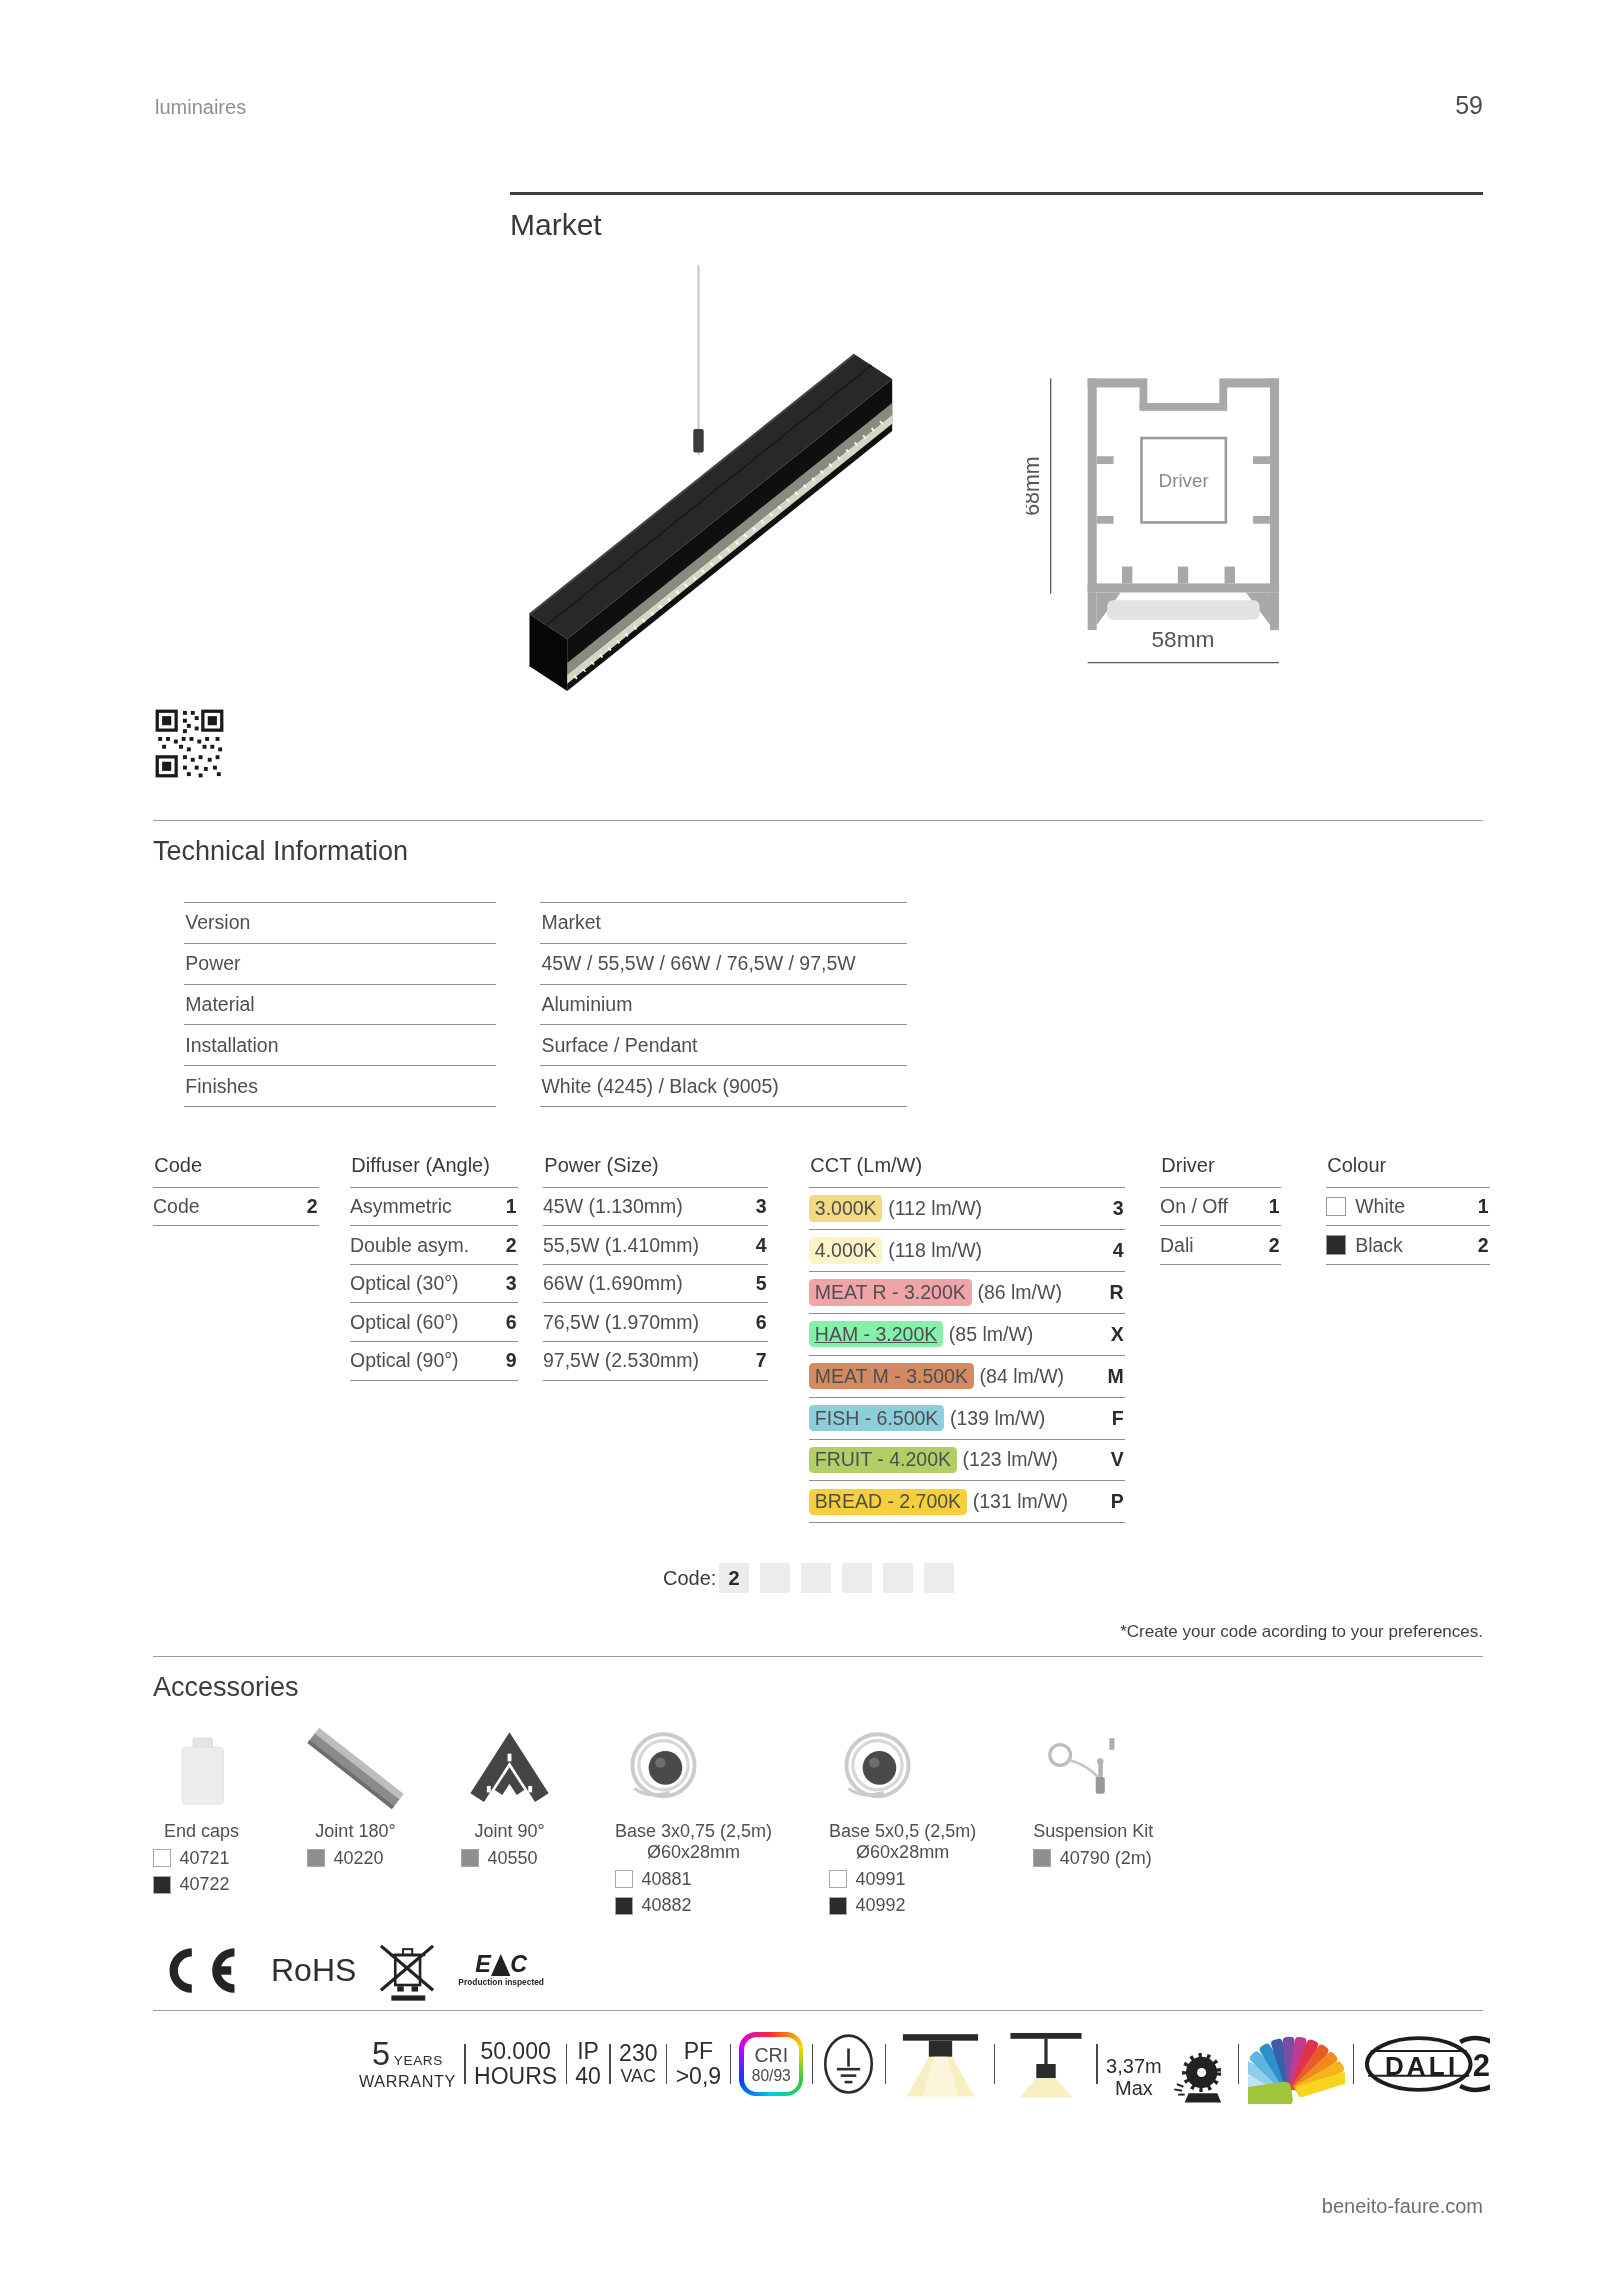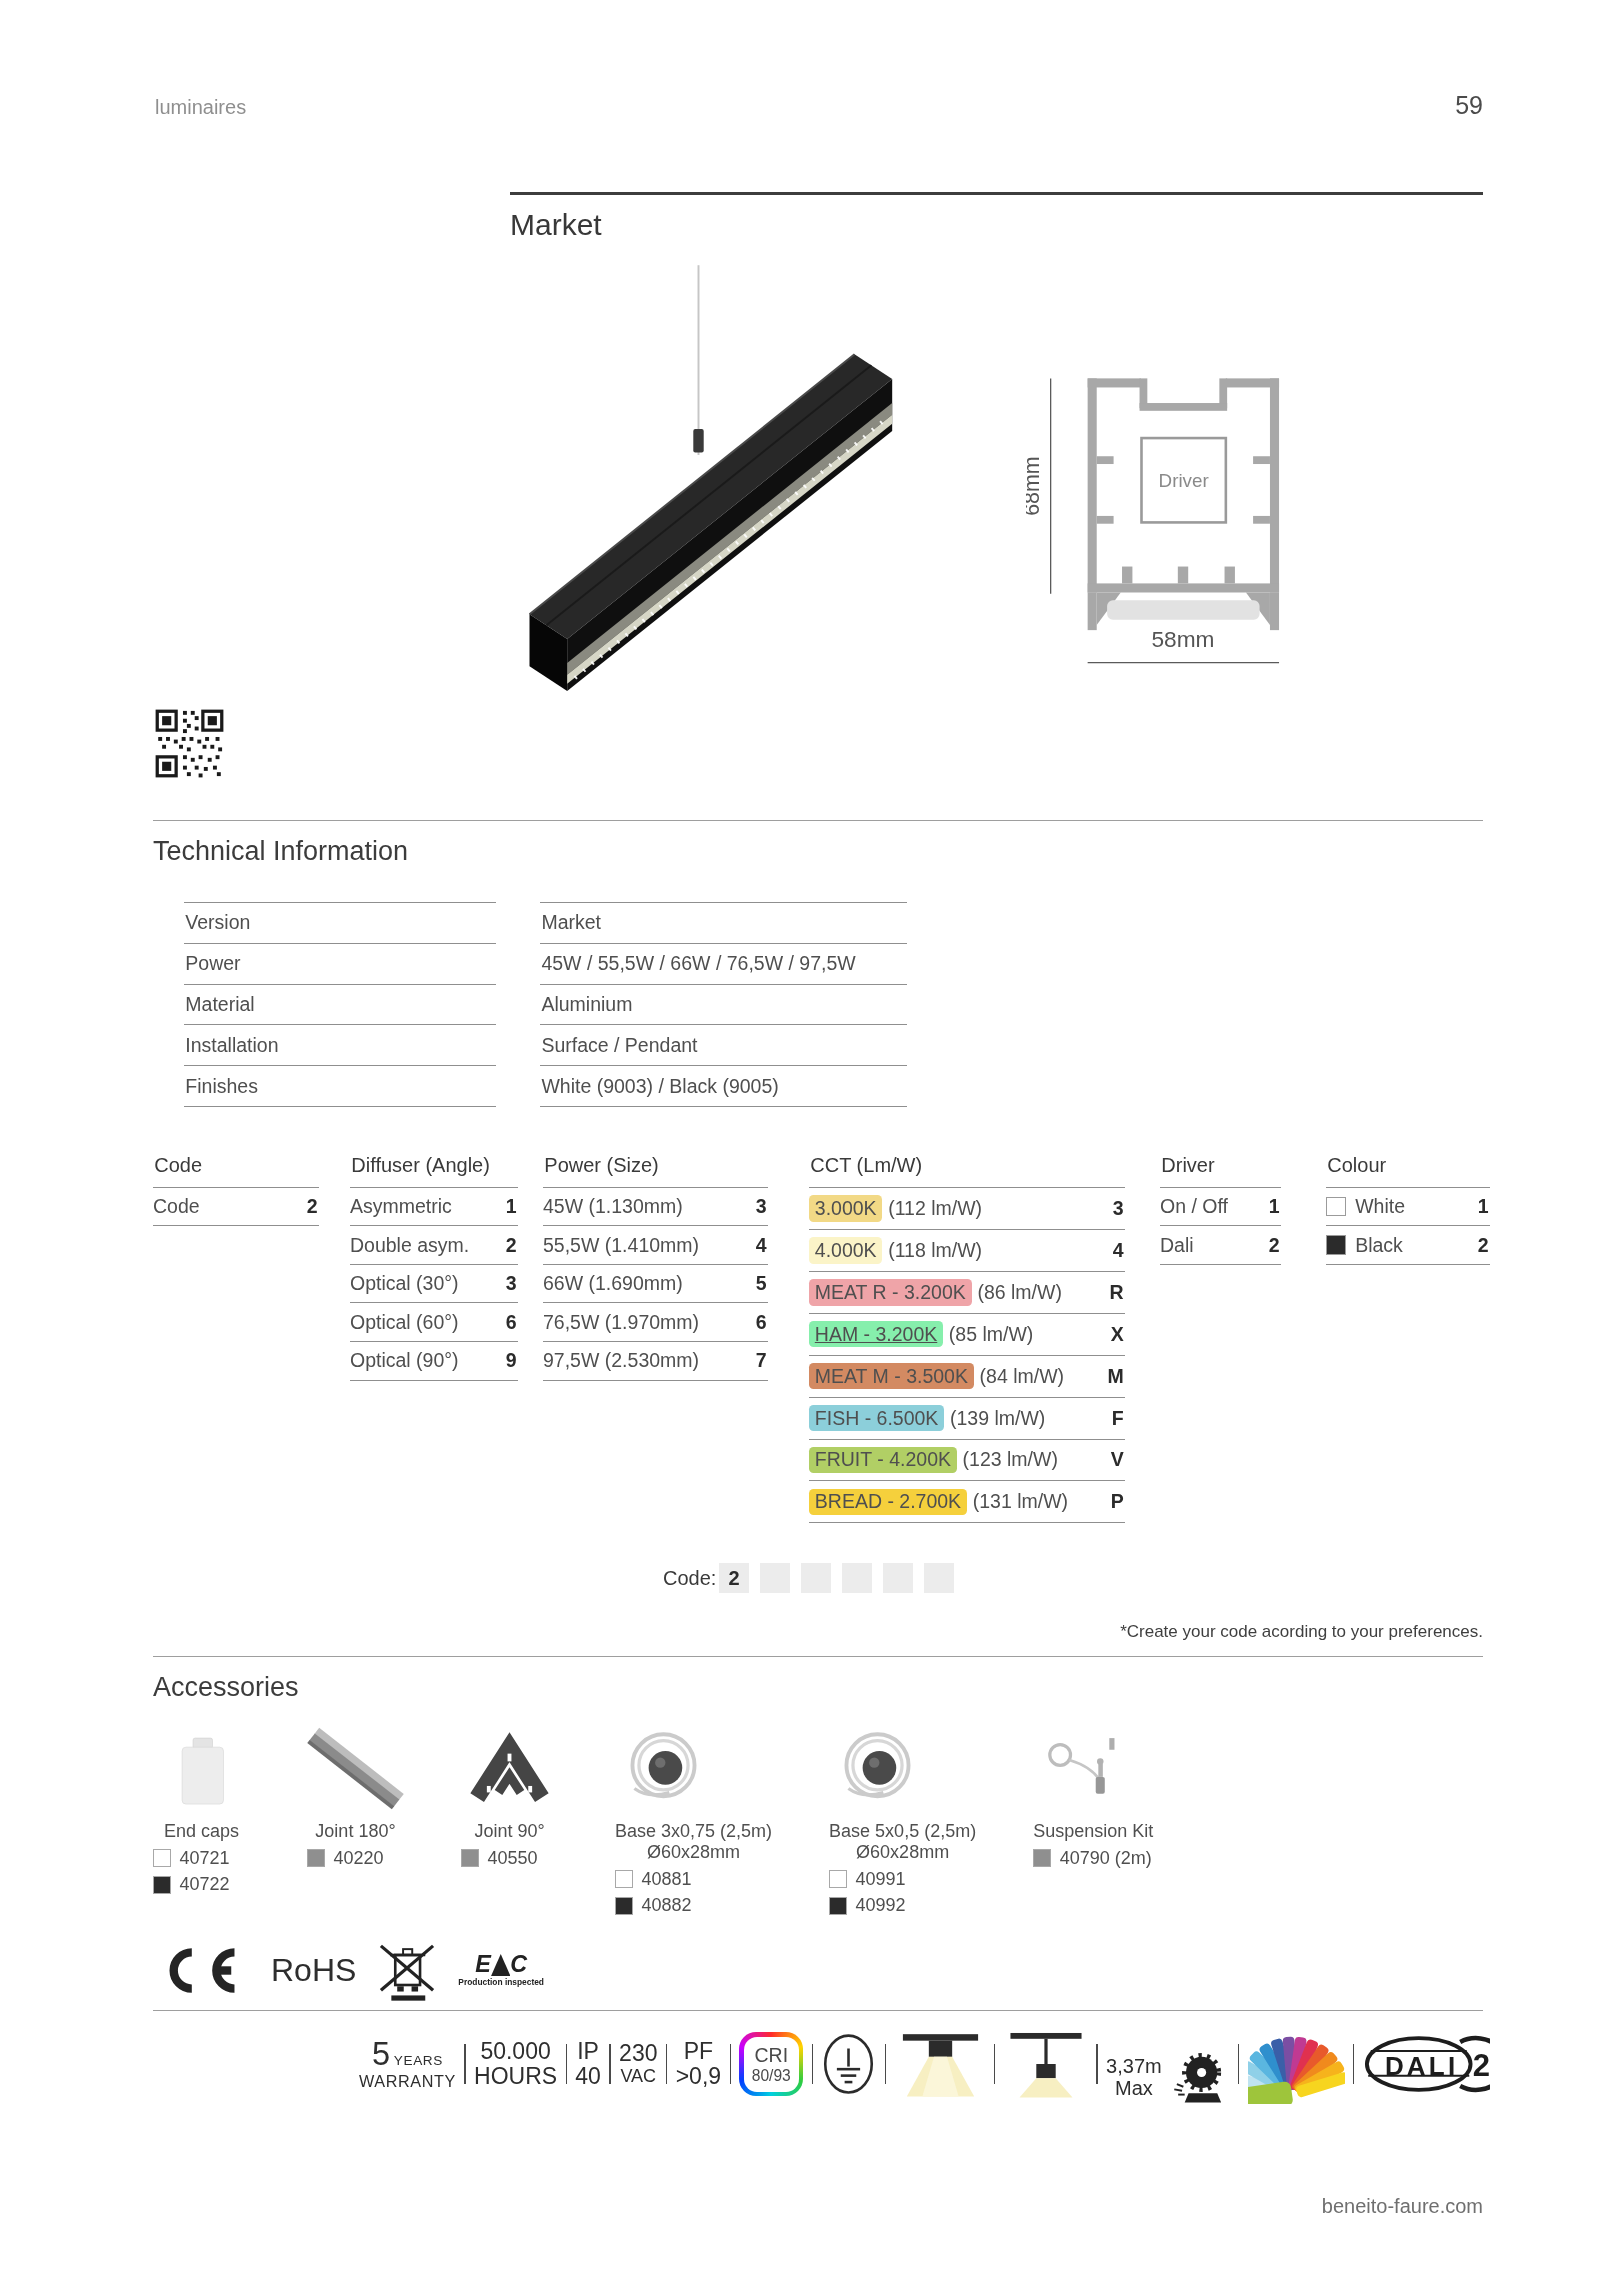--- a/index.html
+++ b/index.html
@@ -221,21 +221,21 @@
         <div class="ti-cell ti-value">Aluminium</div>
       </div>
 
       <div class="ti-row">
         <div class="ti-cell ti-label">Installation</div>
         <div class="ti-cell ti-value">Surface / Pendant</div>
       </div>
 
       <div class="ti-row">
         <div class="ti-cell ti-label">Finishes</div>
-        <div class="ti-cell ti-value">White (9003) / Black (9005)</div>
+        <div class="ti-cell ti-value">White (4245) / Black (9005)</div>
       </div>
     </div>
 
   <div class="col col-code">
     <div class="col-h">Code</div>
     <div>
 
         <div class="opt">
           <span class="opt-l">Code</span>
           <span class="opt-c">2</span>

